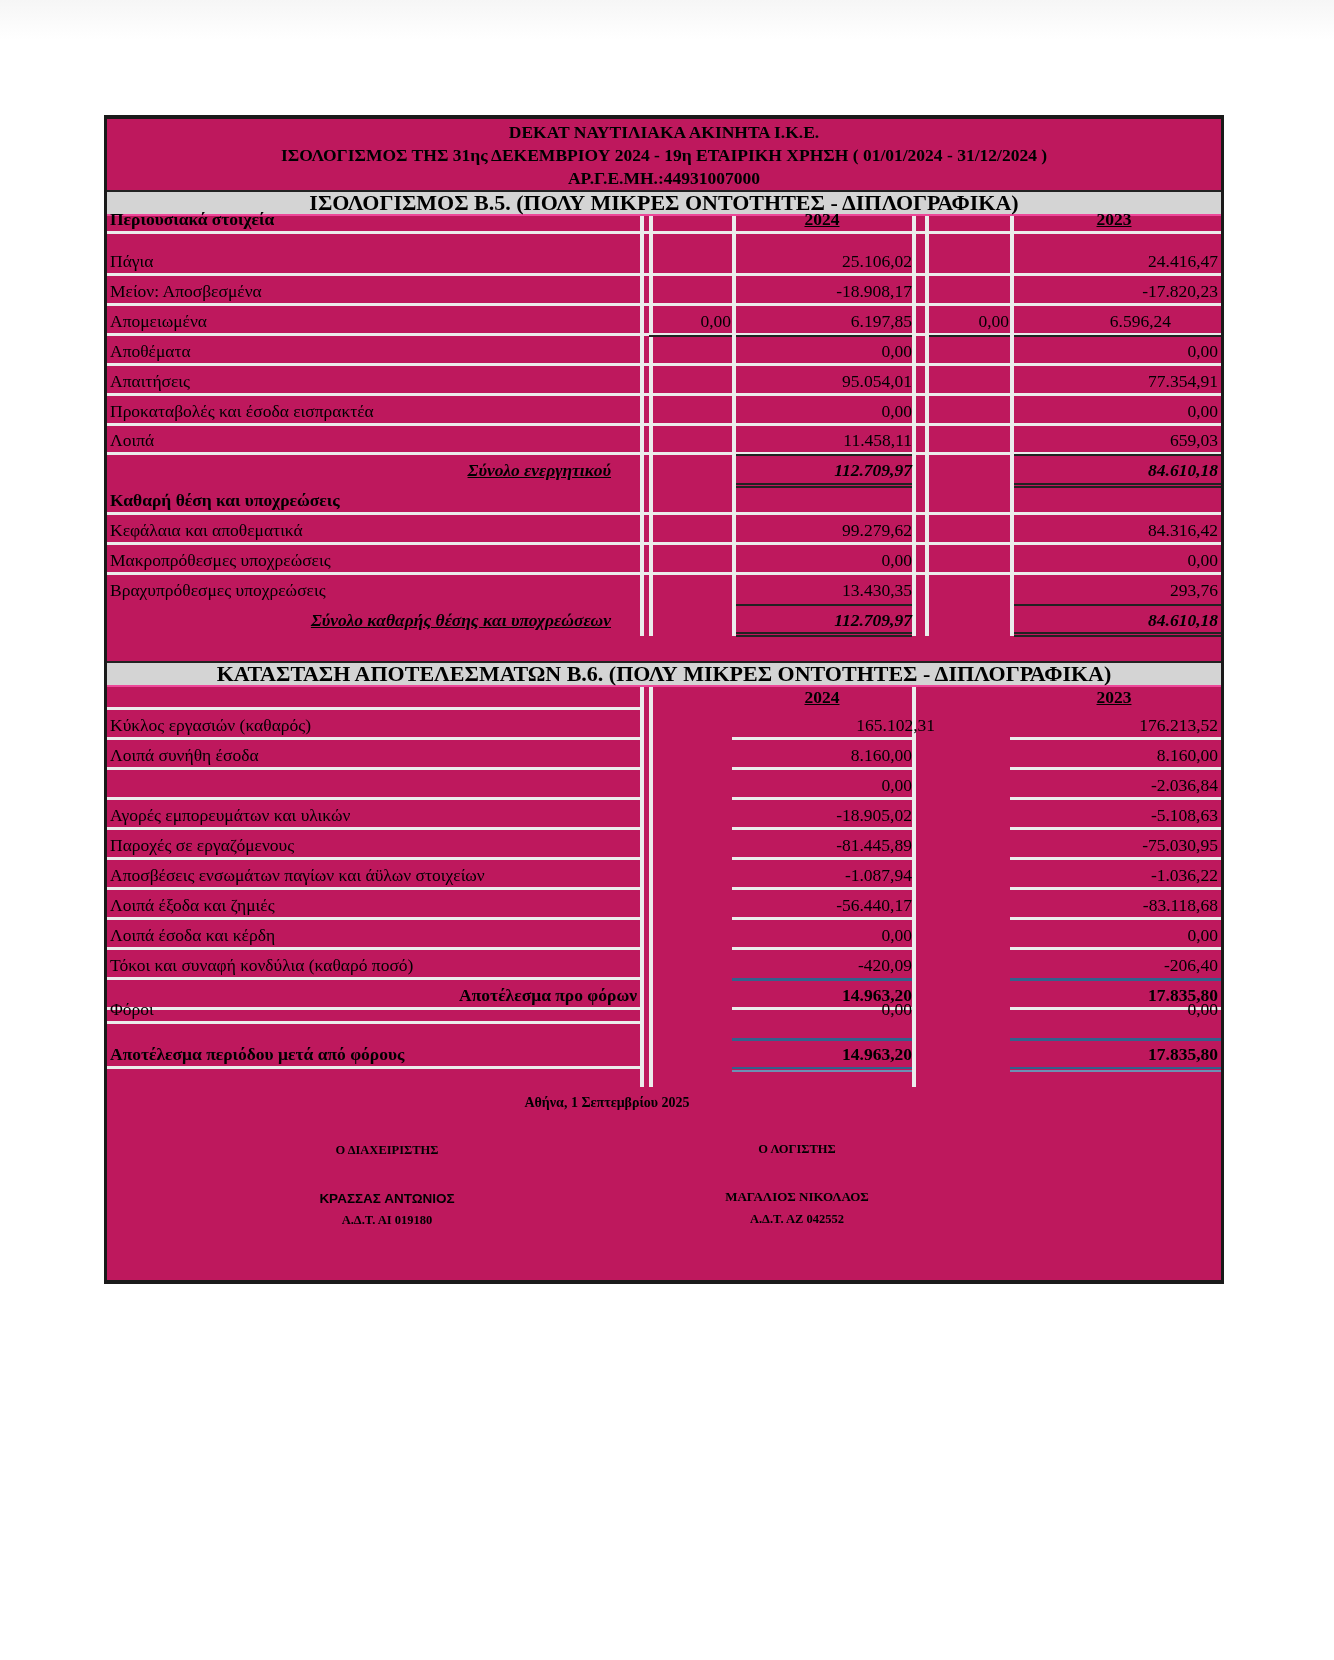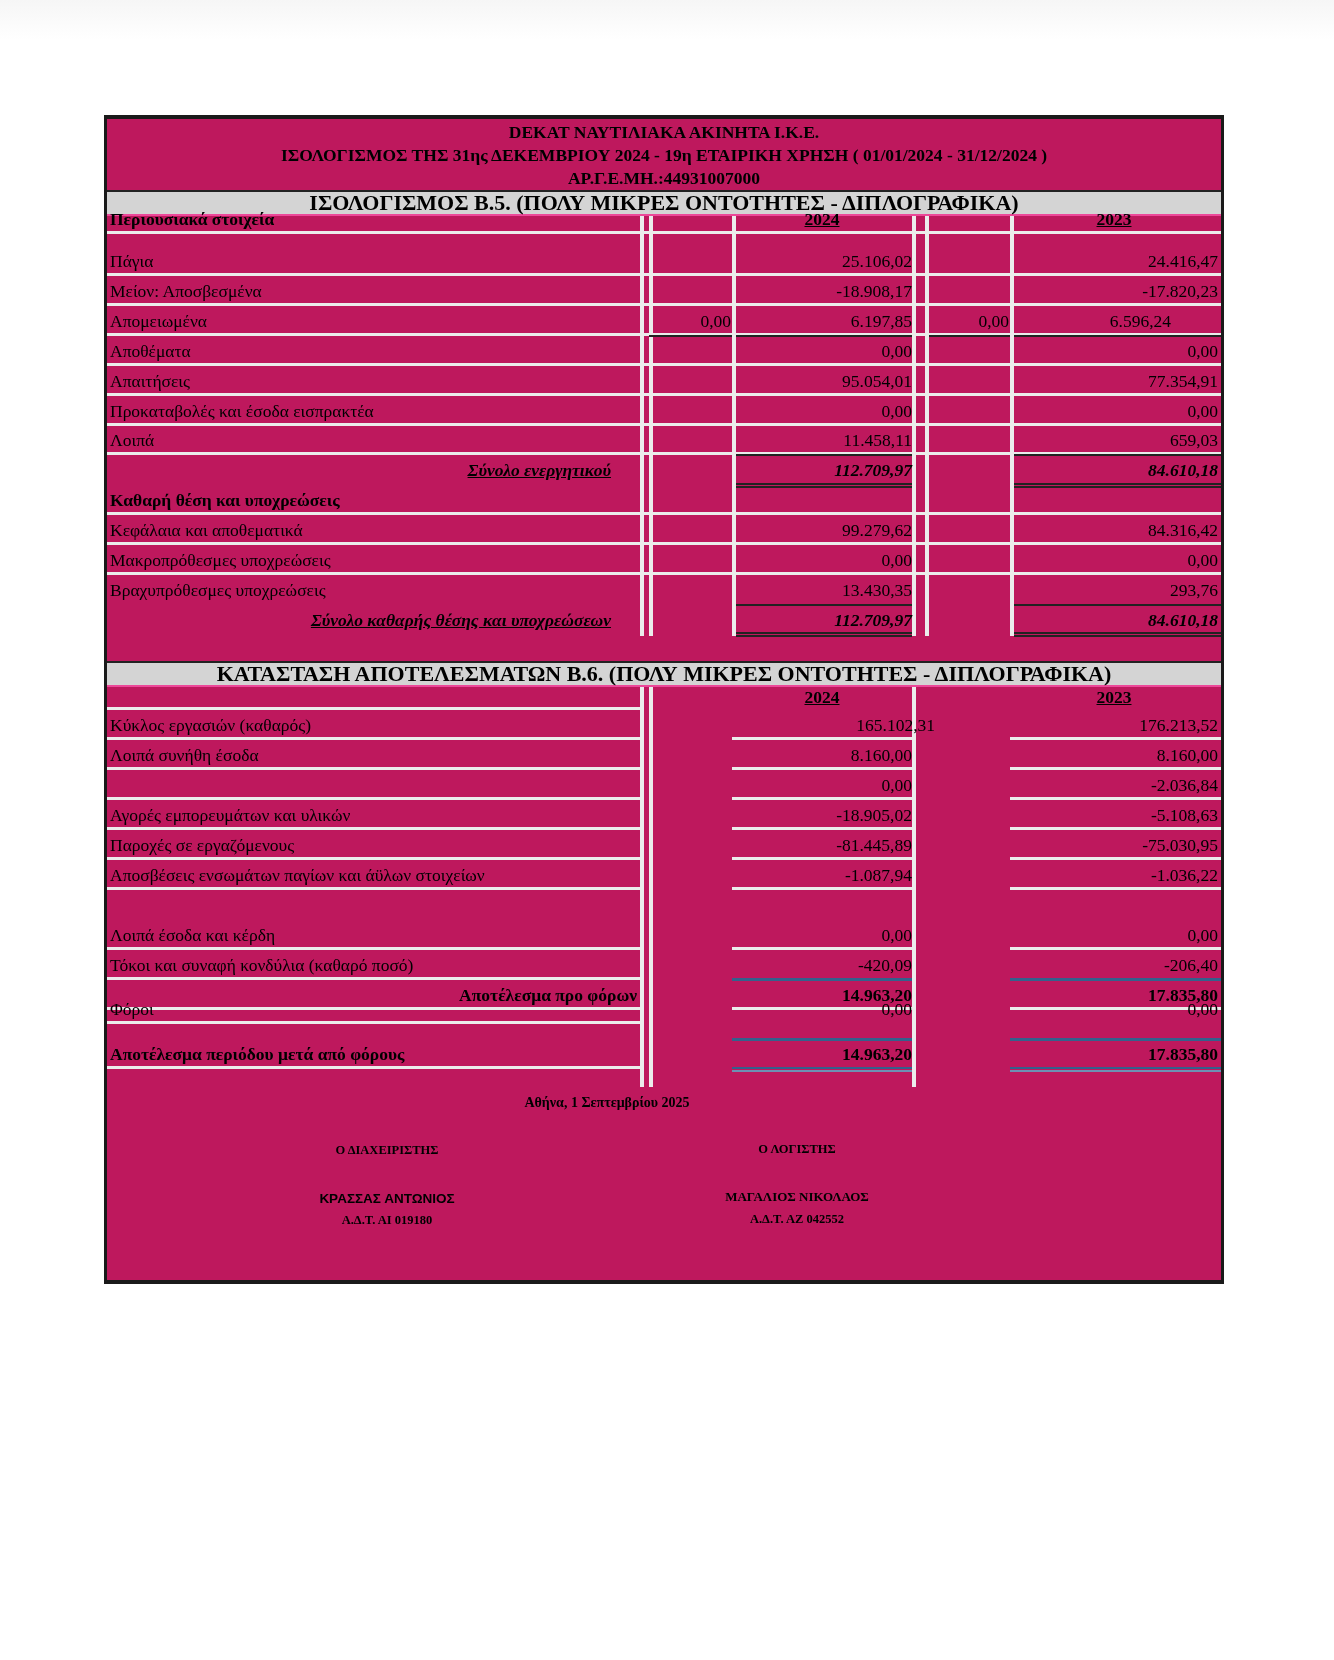--- a/index.html
+++ b/index.html
@@ -226,20 +226,28 @@
     <div class="num" style="left:903px; width:208px;">-75.030,95</div>
   </div>
   <div class="row" style="top:741px;">
     <div class="gl" style="left:0; width:533px;"></div>
       <div class="gl" style="left:625px; width:180px;"></div>
       <div class="gl" style="left:903px; width:211px;"></div>
     <div class="lbl">Αποσβέσεις ενσωμάτων παγίων και άϋλων στοιχείων</div>
     <div class="num" style="left:625px; width:180px;">-1.087,94</div>
     <div class="num" style="left:903px; width:208px;">-1.036,22</div>
   </div>
+  <div class="row" style="top:771px;">
+    <div class="gl" style="left:0; width:533px;"></div>
+      <div class="gl" style="left:625px; width:180px;"></div>
+      <div class="gl" style="left:903px; width:211px;"></div>
+    <div class="lbl">Λοιπά έξοδα και ζημιές</div>
+    <div class="num" style="left:625px; width:180px;">-56.440,17</div>
+    <div class="num" style="left:903px; width:208px;">-83.118,68</div>
+  </div>
   <div class="row" style="top:801px;">
     <div class="gl" style="left:0; width:533px;"></div>
       <div class="gl" style="left:625px; width:180px;"></div>
       <div class="gl" style="left:903px; width:211px;"></div>
     <div class="lbl">Λοιπά έσοδα και κέρδη</div>
     <div class="num" style="left:625px; width:180px;">0,00</div>
     <div class="num" style="left:903px; width:208px;">0,00</div>
   </div>
   <div class="row" style="top:831px;">
     <div class="gl" style="left:0; width:533px;"></div>

